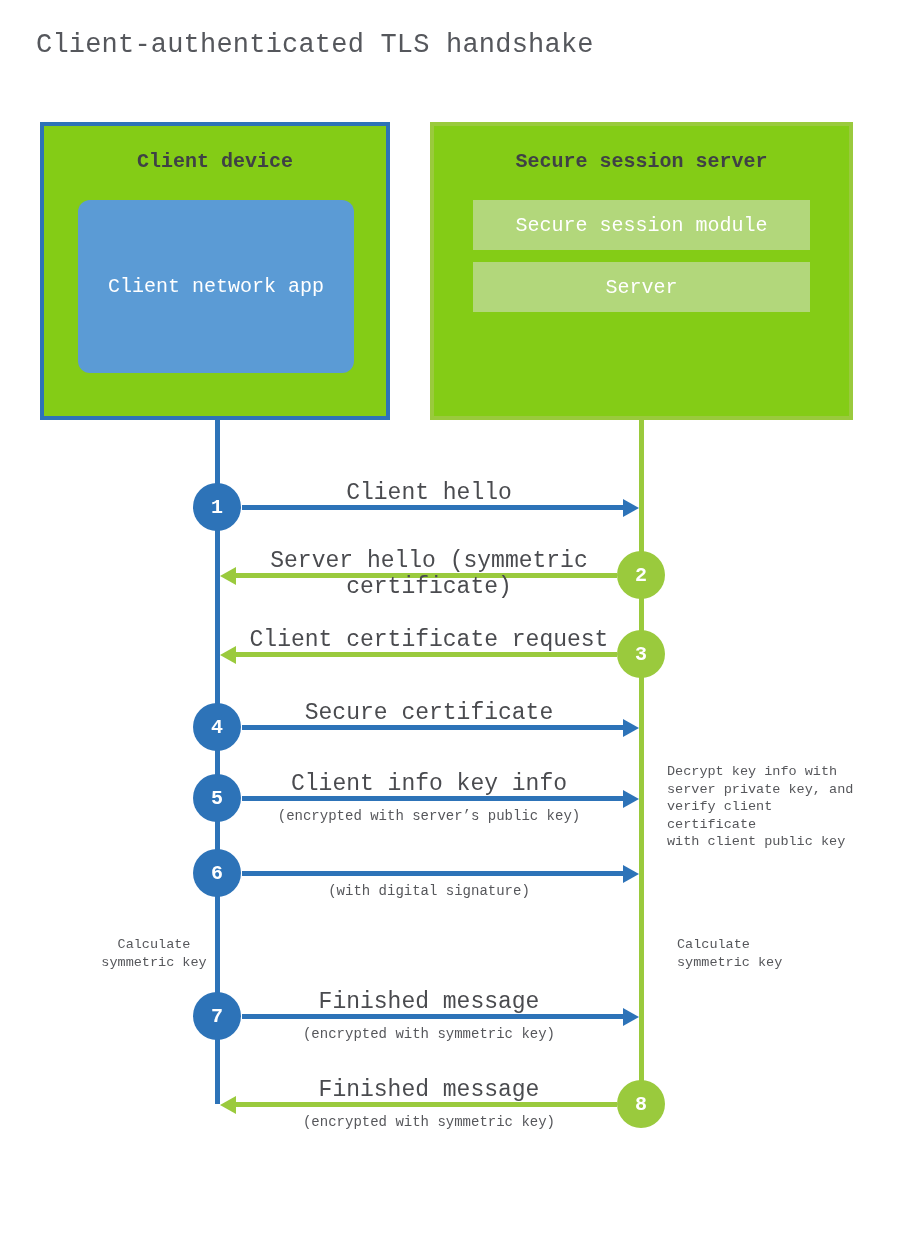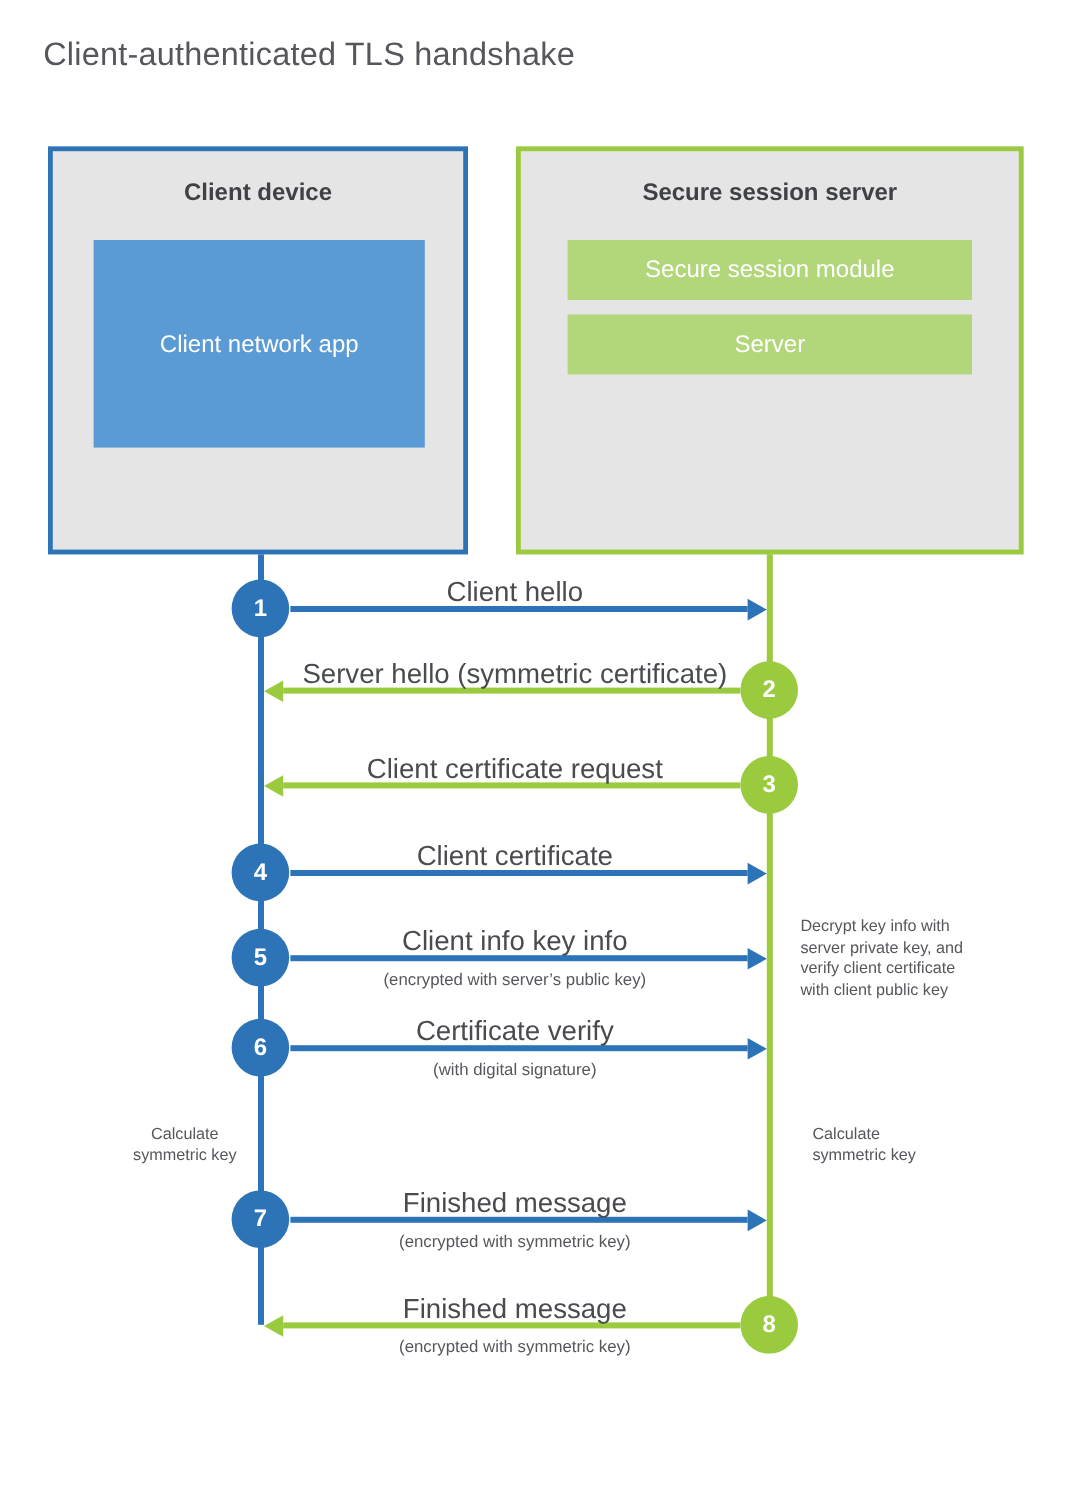--- a/index.html
+++ b/index.html
@@ -13,36 +13,37 @@
     --sub-gray: #56575b;
   }
   * { margin: 0; padding: 0; box-sizing: border-box; }
   body { background: #ffffff; font-family: "Liberation Sans", "DejaVu Sans", sans-serif; }
   #canvas {
     position: relative;
     width: 900px;
     height: 1256px;
     background: #ffffff;
     overflow: hidden;
+    font-family: Liberation Mono, monospace;
   }
   .page-title {
     position: absolute;
     left: 36px;
     top: 30px;
     font-size: 27px;
     font-weight: 400;
     letter-spacing: 0.2px;
     color: var(--title-gray);
   }
   
   .actor-box {
     position: absolute;
     top: 122px;
-    height: 340px;
-    background: #e5e5e5;
+    height: 298px;
+    background: #84cc16;
     z-index: 2;
     padding-left: 48px;
   }
   .client-box { left: 40px; width: 350px; border: 4px solid var(--blue); }
   .server-box { left: 430px; width: 423px; border: 4px solid var(--green); }
   .actor-title {
     position: absolute;
     top: 24px;
     left: 0;
     width: 100%;
@@ -58,20 +59,21 @@
     width: 276px;
     height: 173px;
     background: var(--blue-fill);
     display: flex;
     align-items: center;
     justify-content: center;
     text-align: left;
     color: #ffffff;
     font-size: 20px;
     line-height: 28px;
+    border-radius: 12px;
   }
   .server-bar {
     position: absolute;
     left: 39px;
     width: 337px;
     height: 50px;
     background: var(--green-fill);
     display: flex;
     align-items: center;
     justify-content: center;
@@ -201,34 +203,33 @@
   <div class="circle green" style="top:630px">
       <span>3</span>
     </div>
   <div class="arrow green" style="top:652px"></div>
   <div class="msg-label" style="top:627px">Client certificate request</div>
 
   <div class="circle blue" style="top:703px">
       <span>4</span>
     </div>
   <div class="arrow blue" style="top:725px"></div>
-  <div class="msg-label" style="top:700px">Client certificate</div>
+  <div class="msg-label" style="top:700px">Secure certificate</div>
 
   <div class="circle blue" style="top:774px">
       <span>5</span>
     </div>
   <div class="arrow blue" style="top:796px"></div>
   <div class="msg-label" style="top:771px">Client info key info</div>
   <div class="msg-sub" style="top:808px">(encrypted with server’s public key)</div>
 
   <div class="circle blue" style="top:849px">
       <span>6</span>
     </div>
   <div class="arrow blue" style="top:871px"></div>
-  <div class="msg-label" style="top:846px">Certificate verify</div>
   <div class="msg-sub" style="top:883px">(with digital signature)</div>
 
   <div class="circle blue" style="top:992px">
       <span>7</span>
     </div>
   <div class="arrow blue" style="top:1014px"></div>
   <div class="msg-label" style="top:989px">Finished message</div>
   <div class="msg-sub" style="top:1026px">(encrypted with symmetric key)</div>
 
   <div class="circle green" style="top:1080px">

